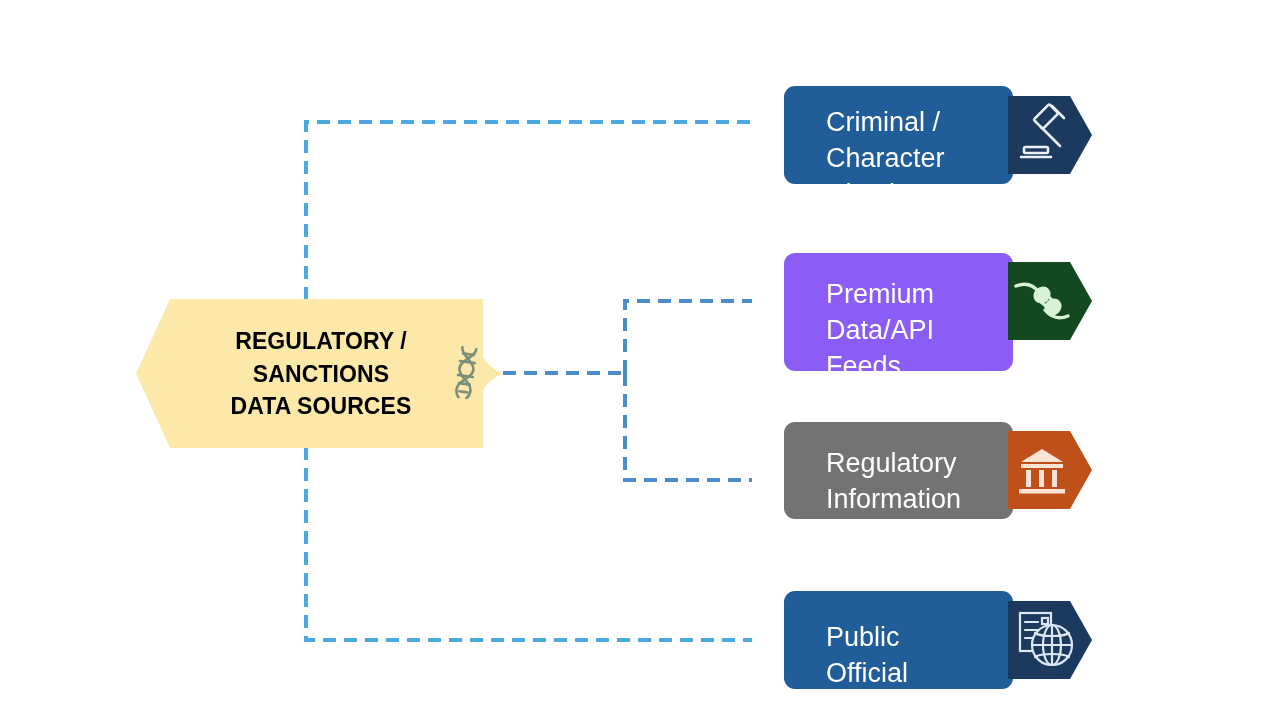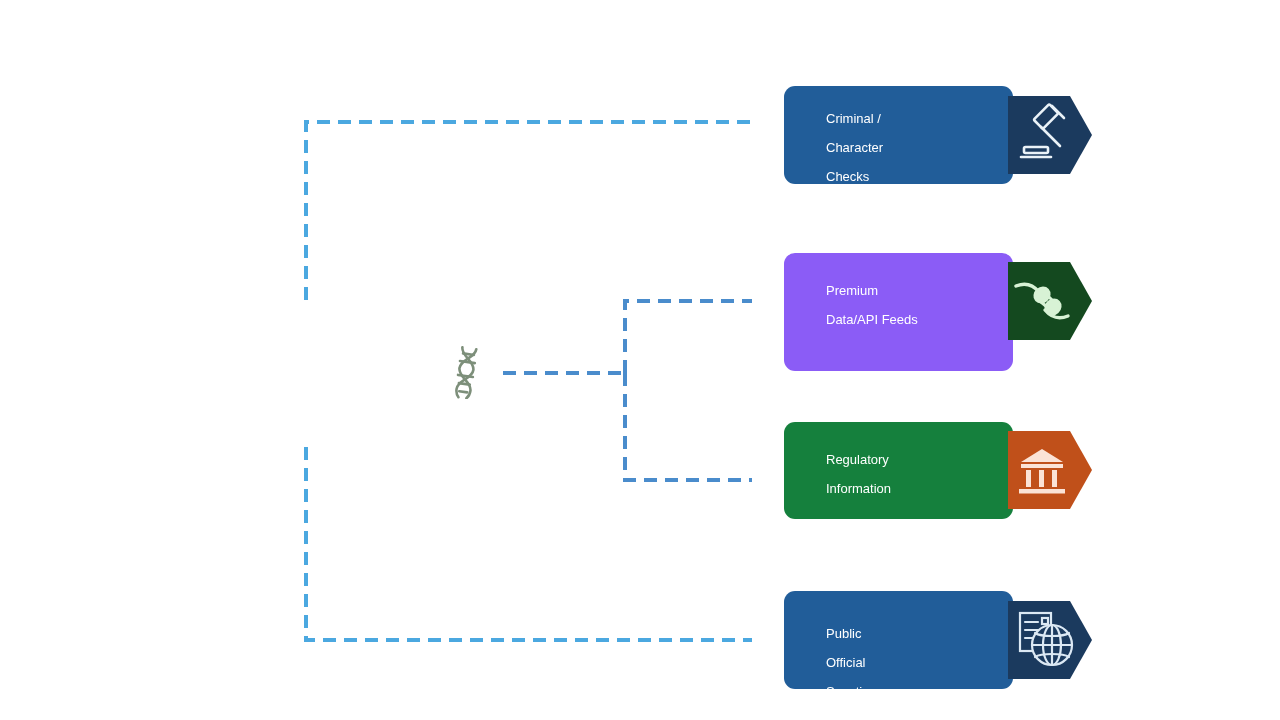--- a/index.html
+++ b/index.html
@@ -74,22 +74,22 @@
     position: absolute;
     left: 0;
     top: 0;
     width: 229px;
     border-radius: 11px;
     box-sizing: border-box;
   }
   .card-label {
     position: absolute;
     left: 42px;
-    font-size: 13px;
-    line-height: 29px;
+    font-size: 27px;
+    line-height: 36px;
     color: #ffffff;
     white-space: pre-line;
   }
 </style>
 </head>
 <body>
 
 <div id="canvas">
 
   <svg id="connectors" viewBox="0 0 1280 720" width="1280" height="720" aria-hidden="true">
@@ -98,20 +98,28 @@
 
     <path d="M306,447 L306,640 L752,640" fill="none" stroke="#4BA8E0" stroke-width="4" stroke-dasharray="13 8" stroke-linecap="butt"></path>
 
     <path d="M503,373 L625,373" fill="none" stroke="#4A8CCC" stroke-width="4" stroke-dasharray="13 8" stroke-linecap="butt"></path>
 
     <path d="M625,373 L625,301 L752,301" fill="none" stroke="#4A8CCC" stroke-width="4" stroke-dasharray="13 8" stroke-linecap="butt"></path>
 
     <path d="M625,373 L625,480 L752,480" fill="none" stroke="#4A8CCC" stroke-width="4" stroke-dasharray="13 8" stroke-linecap="butt"></path>
   </svg>
 
+  <div class="hub">
+    <svg class="hub-svg" width="368" height="149" viewBox="0 0 368 149" aria-hidden="true">
+      <path d="M0,74.5 L34,0 L347,0 L347,58 Q352,68 367,74.5 Q352,81 347,91 L347,149 L34,149 Z" fill="#FCE8A8"></path>
+    </svg>
+    <div class="hub-text">REGULATORY /
+SANCTIONS
+DATA SOURCES</div>
+  </div>
 
   <svg class="hub-dna" viewBox="0 0 34 54" aria-hidden="true">
     <g transform="rotate(8 17 27)" fill="none" stroke="#7D8F7A" stroke-width="2.6" stroke-linecap="round">
       <path d="M10,3 C10,12 24,15 24,24 C24,33 10,36 10,45 C10,50 12,52 13,53"></path>
       <path d="M24,3 C24,12 10,15 10,24 C10,33 24,36 24,45 C24,50 22,52 21,53"></path>
       <line x1="11.5" y1="9" x2="22.5" y2="9"></line>
       <line x1="9.5" y1="17" x2="24.5" y2="17"></line>
       <line x1="9.5" y1="31" x2="24.5" y2="31"></line>
       <line x1="11.5" y1="39" x2="22.5" y2="39"></line>
       <line x1="13" y1="47" x2="21" y2="47"></line>
@@ -148,21 +156,21 @@
         <path d="M60,54 C50,58 42,54 37,48" fill="none" stroke="#D8F2D5" stroke-width="3.4" stroke-linecap="round"></path>
         <ellipse cx="34" cy="33" rx="9" ry="8" fill="#D8F2D5" transform="rotate(-42 34 33)"></ellipse>
         <ellipse cx="45" cy="45" rx="9" ry="8" fill="#D8F2D5" transform="rotate(-42 45 45)"></ellipse>
         <line x1="39" y1="33" x2="45" y2="39" stroke="#D8F2D5" stroke-width="3" stroke-linecap="round"></line>
         <line x1="33" y1="40" x2="39" y2="45" stroke="#D8F2D5" stroke-width="3" stroke-linecap="round"></line>
       </g>
     </svg>
   </div>
 
   <div class="branch" style="top:422px;height:97px;">
-    <div class="card" style="height:97px;background:#15803d;">
+    <div class="card" style="height:97px;background:#737373;">
       <div class="card-label" style="top:23px;">Regulatory
 Information</div>
     </div>
     <svg class="badge" viewBox="0 0 84 78" aria-hidden="true" style="top:9px;">
       <path d="M0,0 L62,0 L84,39 L62,78 L0,78 Z" fill="#C0501A"></path>
       <g fill="#FBE3D6">
         <path d="M34,18 L13,31 L55,31 Z"></path>
         <rect x="13" y="33" width="42" height="4"></rect>
         <rect x="18" y="39" width="5" height="17"></rect>
         <rect x="31" y="39" width="5" height="17"></rect>

